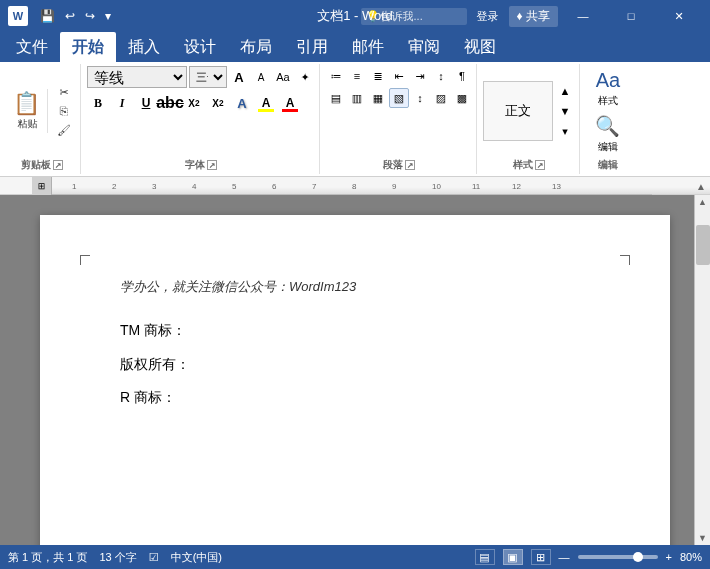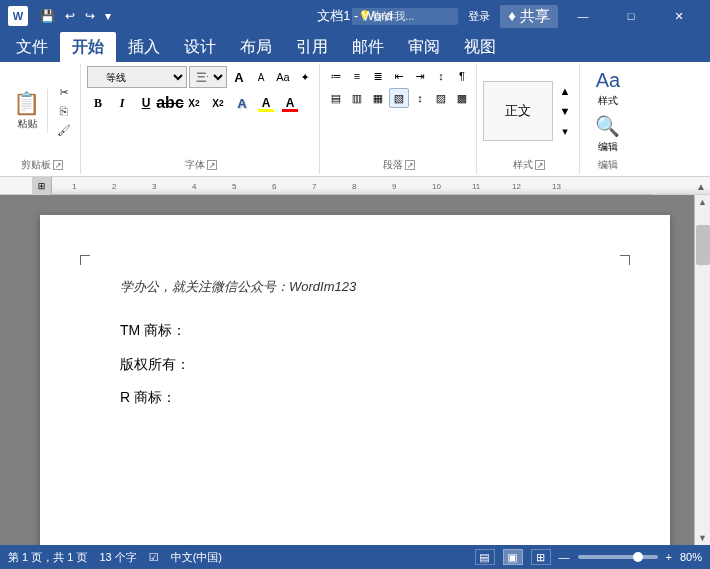--- a/index.html
+++ b/index.html
@@ -80,20 +80,21 @@
     }
     .group-label {
       font-size: 10px;
       color: #666;
       text-align: center;
       padding-top: 2px;
       display: flex;
       align-items: center;
       justify-content: center;
       gap: 2px;
+      font-weight: bold;
     }
     .group-label-expand {
       width: 10px; height: 10px;
       border: 1px solid #999;
       display: inline-flex; align-items: center; justify-content: center;
       font-size: 8px; cursor: pointer; color: #666;
     }
 
     
     .paste-btn {
@@ -108,22 +109,22 @@
       width: 24px; height: 18px;
       display: flex; align-items: center; justify-content: center;
       cursor: pointer; font-size: 11px; color: #333;
       border: 1px solid transparent; border-radius: 2px;
     }
 
     
     .font-row { display: flex; align-items: center; gap: 2px; margin-bottom: 2px; }
     .font-select {
       width: 100px; height: 22px;
-      border: 1px solid #ababab; font-size: 10px;
-      padding: 0 14px; cursor: pointer;
+      border: 1px solid #ababab; font-size: 15px;
+      padding: 0 2px; cursor: pointer;
     }
     .size-select {
       width: 38px; height: 22px;
       border: 1px solid #ababab; font-size: 11px;
       padding: 0 2px; cursor: pointer;
     }
     .icon-btn {
       width: 20px; height: 20px;
       display: flex; align-items: center; justify-content: center;
       cursor: pointer; border: 1px solid transparent;
@@ -258,21 +259,21 @@
         <span class="qa-btn">▾</span>
       </div>
     </div>
     <span class="title">文档1 - Word</span>
     <div class="right">
       <div style="display:flex;align-items:center;background:rgba(255,255,255,0.15);border-radius:2px;padding:2px 6px;margin-right:8px;">
         <span style="font-size:11px;color:white;">💡</span>
         <input class="tell-me-input" placeholder="告诉我..." style="">
       </div>
       <span style="font-size:11px;color:white;margin-right:8px;cursor:pointer;">登录</span>
-      <span style="font-size:15px;color:white;background:rgba(255,255,255,0.2);padding:2px 8px;border-radius:2px;cursor:pointer;">♦ 共享</span>
+      <span style="font-size:12px;color:white;background:rgba(255,255,255,0.2);padding:2px 8px;border-radius:2px;cursor:pointer;">♦ 共享</span>
       <div class="title-btn">—</div>
       <div class="title-btn">□</div>
       <div class="title-btn close">✕</div>
     </div>
   </div>
 
   <div id="tab-row">
     <div class="ribbon-tab">文件</div>
     <div class="ribbon-tab active">开始</div>
     <div class="ribbon-tab">插入</div>

